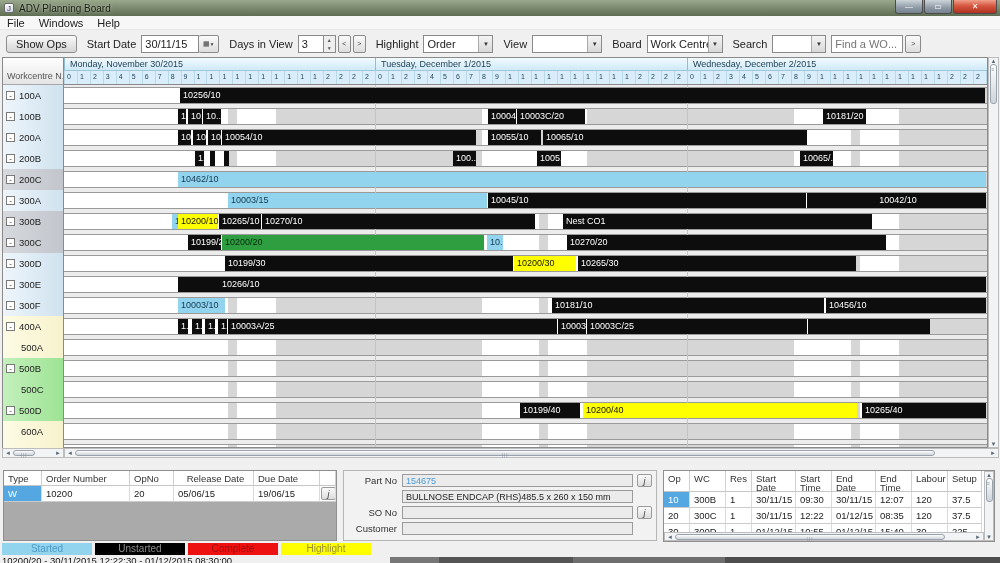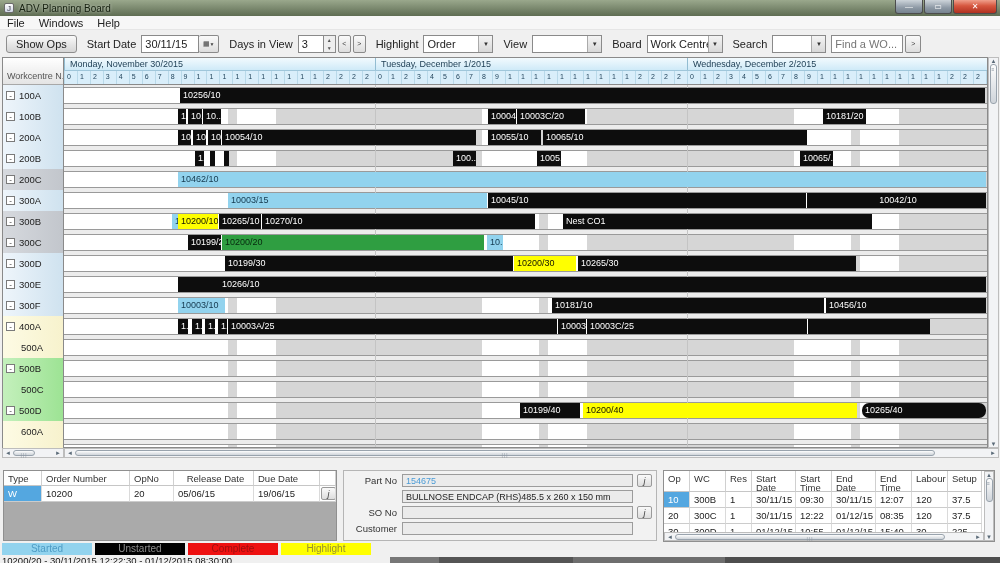--- a/index.html
+++ b/index.html
@@ -447,20 +447,21 @@
             <div class="g-track">
               <div class="band" style="left: 164px; width: 9px;"></div>
               <div class="band" style="left: 212px; width: 206px;"></div>
               <div class="band" style="left: 475px; width: 9px;"></div>
               <div class="band" style="left: 523px; width: 207px;"></div>
               <div class="band" style="left: 787px; width: 9px;"></div>
               <div class="band" style="left: 835px; width: 89px;"></div>
               <div class="bar black" style="left: 124px; width: 33px;">10199/20</div>
               <div class="bar green" style="left: 158px; width: 262px;">10200/20</div>
               <div class="bar blue" style="left: 423px; width: 16px;">10...</div>
+              <div class="bar black" style="left: 503px; width: 319px;">10270/20</div>
             </div>
             <div class="day-sep" style="left: 311px;"></div>
             <div class="day-sep" style="left: 623px;"></div>
           </div>
           <div class="g-row">
             <div class="g-track">
               <div class="band" style="left: 164px; width: 9px;"></div>
               <div class="band" style="left: 212px; width: 206px;"></div>
               <div class="band" style="left: 475px; width: 9px;"></div>
               <div class="band" style="left: 523px; width: 207px;"></div>
@@ -560,21 +561,21 @@
           <div class="g-row">
             <div class="g-track">
               <div class="band" style="left: 164px; width: 9px;"></div>
               <div class="band" style="left: 212px; width: 206px;"></div>
               <div class="band" style="left: 475px; width: 9px;"></div>
               <div class="band" style="left: 523px; width: 207px;"></div>
               <div class="band" style="left: 787px; width: 9px;"></div>
               <div class="band" style="left: 835px; width: 89px;"></div>
               <div class="bar black" style="left: 456px; width: 60px;">10199/40</div>
               <div class="bar yellow" style="left: 519px; width: 274px;">10200/40</div>
-              <div class="bar black" style="left: 798px; width: 124px; border-radius: 7px;">10265/40</div>
+              <div class="bar black" style="left: 798px; width: 124px;">10265/40</div>
             </div>
             <div class="day-sep" style="left: 311px;"></div>
             <div class="day-sep" style="left: 623px;"></div>
           </div>
           <div class="g-row">
             <div class="g-track">
               <div class="band" style="left: 164px; width: 9px;"></div>
               <div class="band" style="left: 212px; width: 206px;"></div>
               <div class="band" style="left: 475px; width: 9px;"></div>
               <div class="band" style="left: 523px; width: 207px;"></div>

